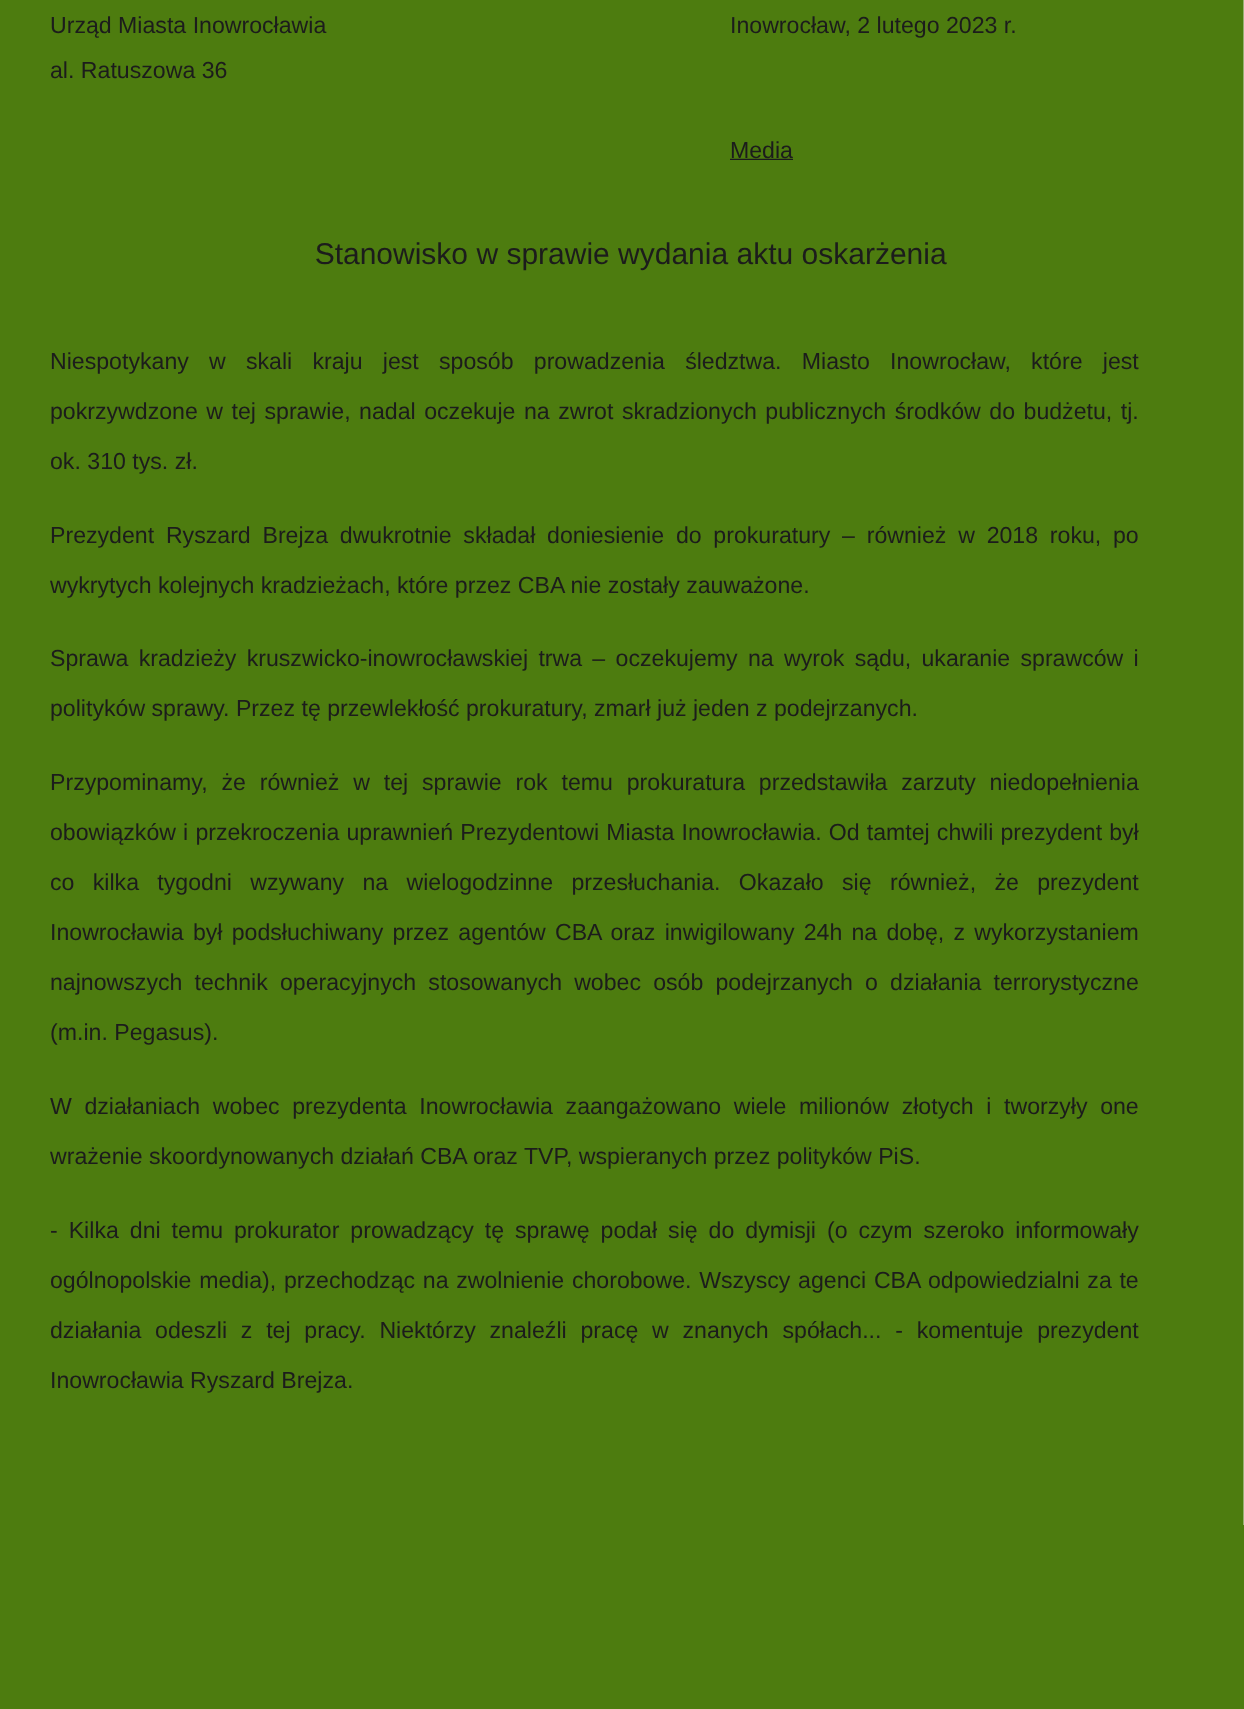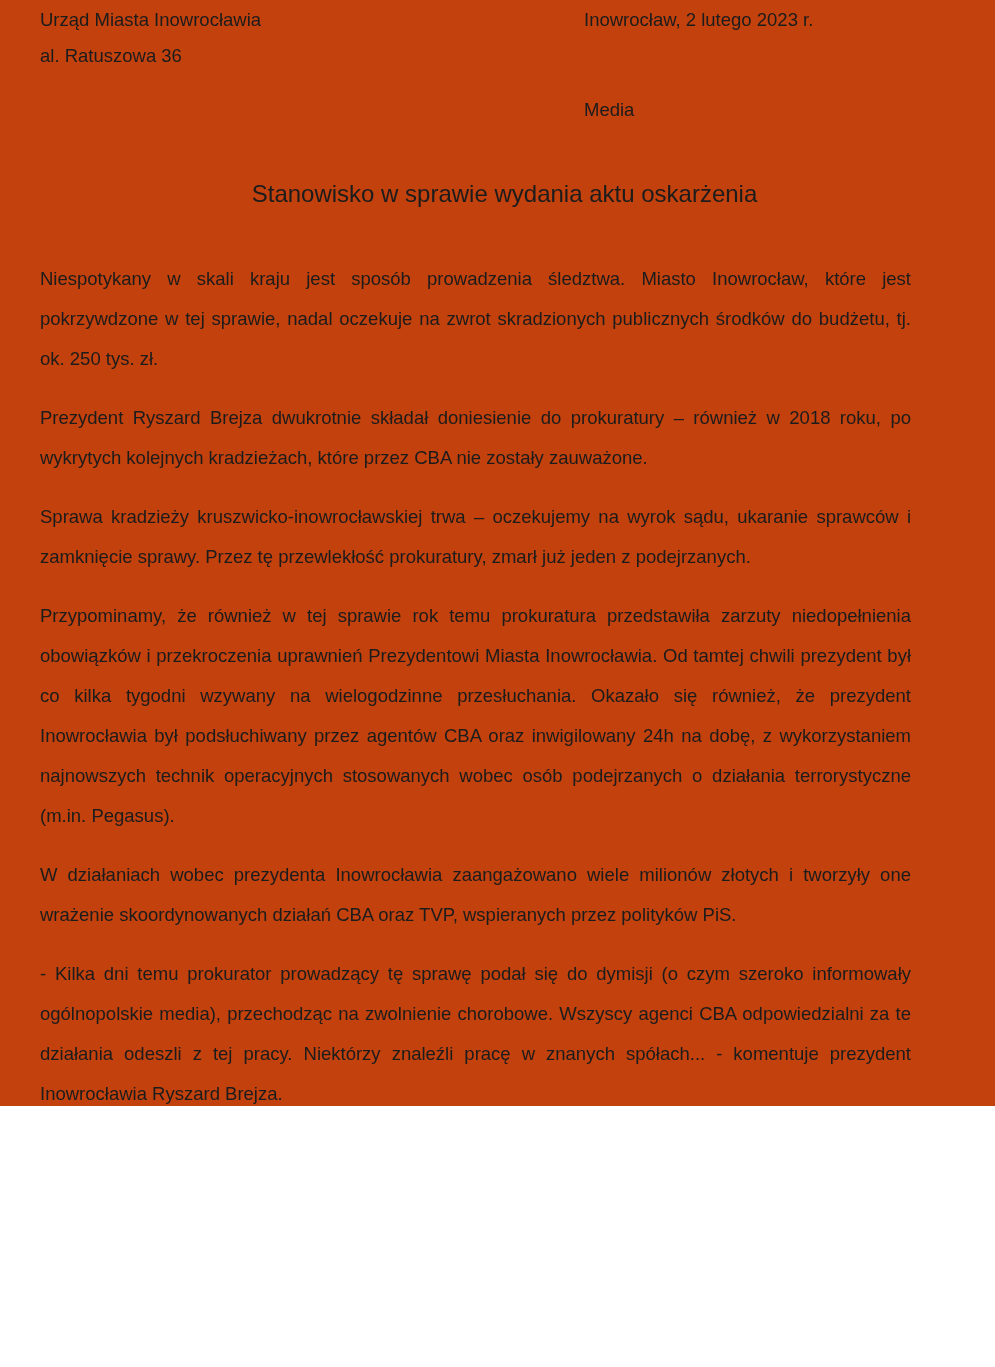--- a/index.html
+++ b/index.html
@@ -3,47 +3,48 @@
 <meta charset="utf-8">
 <style>
   html, body {
     margin: 0;
     padding: 0;
     background: #ffffff;
   }
   .page {
     position: relative;
     width: 995px;
-    height: 1106px;
+    height: 1367px;
     box-sizing: border-box;
     padding: 2px 84px 0 40px;
     overflow: hidden;
-    background: #c2410c;
+    background: #4d7c0f;
     color: #1c1c1c;
     font-family: "Liberation Sans", sans-serif;
     font-size: 18.5px;
     -webkit-font-smoothing: antialiased;
   }
   .letterhead {
     position: relative;
     line-height: 36px;
   }
   .sender div {
     white-space: nowrap;
   }
   .dateline {
     position: absolute;
     left: 544px;
     top: 0;
     white-space: nowrap;
   }
   .recipient {
-    margin-top: 18px;
+    margin-top: 28px;
     padding-left: 544px;
     line-height: 36px;
+    text-decoration: underline;
   }
   .doc-title {
     margin: 48px 0 0 0;
     padding-left: 58px;
     font-size: 24px;
     font-weight: normal;
     text-align: center;
     line-height: 36px;
   }
   .doc-body {
@@ -70,21 +71,21 @@
       <div>al. Ratuszowa 36</div>
     </div>
     <div class="dateline">Inowrocław, 2 lutego 2023 r.</div>
   </header>
 
   <div class="recipient">Media</div>
 
   <h1 class="doc-title">Stanowisko w sprawie wydania aktu oskarżenia</h1>
 
   <div class="doc-body">
-    <p>Niespotykany w skali kraju jest sposób prowadzenia śledztwa. Miasto Inowrocław, które jest pokrzywdzone w tej sprawie, nadal oczekuje na zwrot skradzionych publicznych środków do budżetu, tj. ok. 250 tys. zł.</p>
+    <p>Niespotykany w skali kraju jest sposób prowadzenia śledztwa. Miasto Inowrocław, które jest pokrzywdzone w tej sprawie, nadal oczekuje na zwrot skradzionych publicznych środków do budżetu, tj. ok. 310 tys. zł.</p>
     <p>Prezydent Ryszard Brejza dwukrotnie składał doniesienie do prokuratury – również w 2018 roku, po wykrytych kolejnych kradzieżach, które przez CBA nie zostały zauważone.</p>
-    <p>Sprawa kradzieży kruszwicko-inowrocławskiej trwa – oczekujemy na wyrok sądu, ukaranie sprawców i zamknięcie sprawy. Przez tę przewlekłość prokuratury, zmarł już jeden z podejrzanych.</p>
+    <p>Sprawa kradzieży kruszwicko-inowrocławskiej trwa – oczekujemy na wyrok sądu, ukaranie sprawców i polityków sprawy. Przez tę przewlekłość prokuratury, zmarł już jeden z podejrzanych.</p>
     <p>Przypominamy, że również w tej sprawie rok temu prokuratura przedstawiła zarzuty niedopełnienia obowiązków i przekroczenia uprawnień Prezydentowi Miasta Inowrocławia. Od tamtej chwili prezydent był co kilka tygodni wzywany na wielogodzinne przesłuchania. Okazało się również, że prezydent Inowrocławia był podsłuchiwany przez agentów CBA oraz inwigilowany 24h na dobę, z wykorzystaniem najnowszych technik operacyjnych stosowanych wobec osób podejrzanych o działania terrorystyczne (m.in. Pegasus).</p>
     <p>W działaniach wobec prezydenta Inowrocławia zaangażowano wiele milionów złotych i tworzyły one wrażenie skoordynowanych działań CBA oraz TVP, wspieranych przez polityków PiS.</p>
     <p>- Kilka dni temu prokurator prowadzący tę sprawę podał się do dymisji (o czym szeroko informowały ogólnopolskie media), przechodząc na zwolnienie chorobowe. Wszyscy agenci CBA odpowiedzialni za te działania odeszli z tej pracy. Niektórzy znaleźli pracę w znanych spółach... - komentuje prezydent Inowrocławia Ryszard Brejza.</p>
   </div>
 
 </div>
 
 </body></html>

